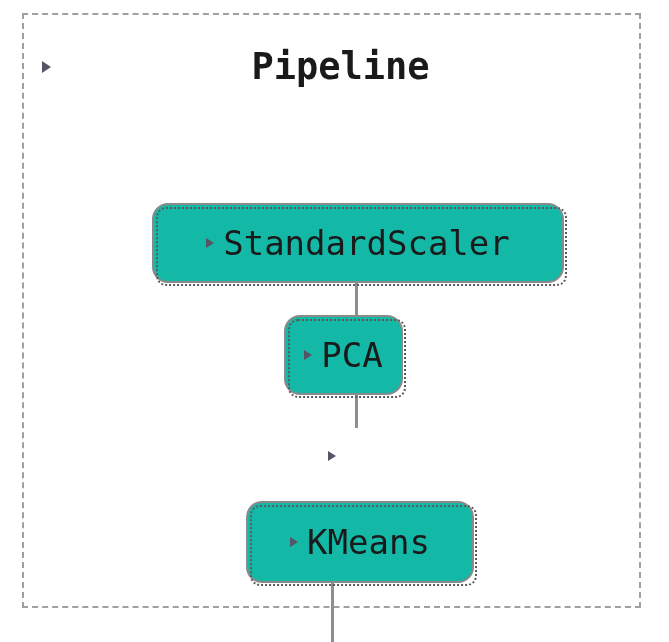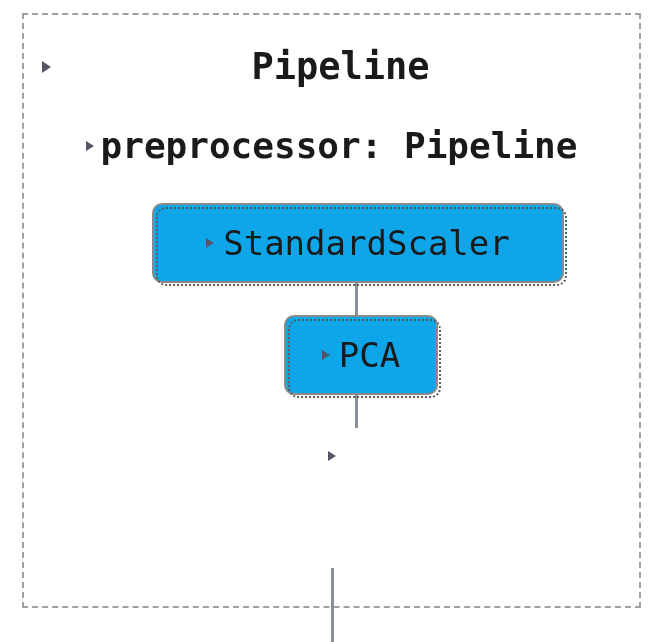--- a/index.html
+++ b/index.html
@@ -87,23 +87,23 @@
     margin-left: 7px;
     white-space: nowrap;
   }
   #section-preprocessor { top: 108px; height: 46px; }
   #section-clusterer    { top: 418px; height: 46px; }
 
   
   .estimator-box {
     position: absolute;
     box-sizing: border-box;
-    background: #0ea5e9;
+    background: #14b8a6;
     border: 2px solid #8a8a8a;
-    border-radius: 10px;
+    border-radius: 16px;
     box-shadow: 4px 4px 0 0 rgba(0,0,0,0);
     display: flex;
     align-items: center;
     z-index: 3;
   }
   
   .estimator-box::after {
     content: "";
     position: absolute;
     left: 2px;
@@ -133,21 +133,21 @@
 
   #box-standardscaler {
     left: 128px;
     top: 188px;
     width: 412px;
     height: 80px;
   }
   #box-pca {
     left: 260px;
     top: 300px;
-    width: 154px;
+    width: 119px;
     height: 80px;
   }
   #box-kmeans {
     left: 222px;
     top: 486px;
     width: 228px;
     height: 82px;
   }
 
   
@@ -165,24 +165,20 @@
 </head>
 <body>
 
 <div id="pipeline-root">
 
   <div class="header-row" id="pipeline-header">
     <span class="toggle-arrow"></span>
     <span class="header-label">Pipeline</span>
   </div>
 
-  <div class="section-row" id="section-preprocessor">
-    <span class="toggle-arrow small"></span>
-    <span class="section-label">preprocessor: Pipeline</span>
-  </div>
 
   <div class="estimator-box" id="box-standardscaler">
     <div class="box-inner">
       <span class="toggle-arrow small"></span>
       <span class="est-label">StandardScaler</span>
     </div>
   </div>
 
   <div class="connector" id="connector-scaler-pca"></div>
 
@@ -192,16 +188,22 @@
       <span class="est-label">PCA</span>
     </div>
   </div>
 
   <div class="connector" id="connector-pca-down"></div>
 
   <div class="section-row" id="section-clusterer">
     <span class="toggle-arrow small"></span>
   </div>
 
+  <div class="estimator-box" id="box-kmeans">
+    <div class="box-inner">
+      <span class="toggle-arrow small"></span>
+      <span class="est-label">KMeans</span>
+    </div>
+  </div>
 
 </div>
 
 <div class="connector" id="connector-kmeans-out"></div>
 
 </body></html>

